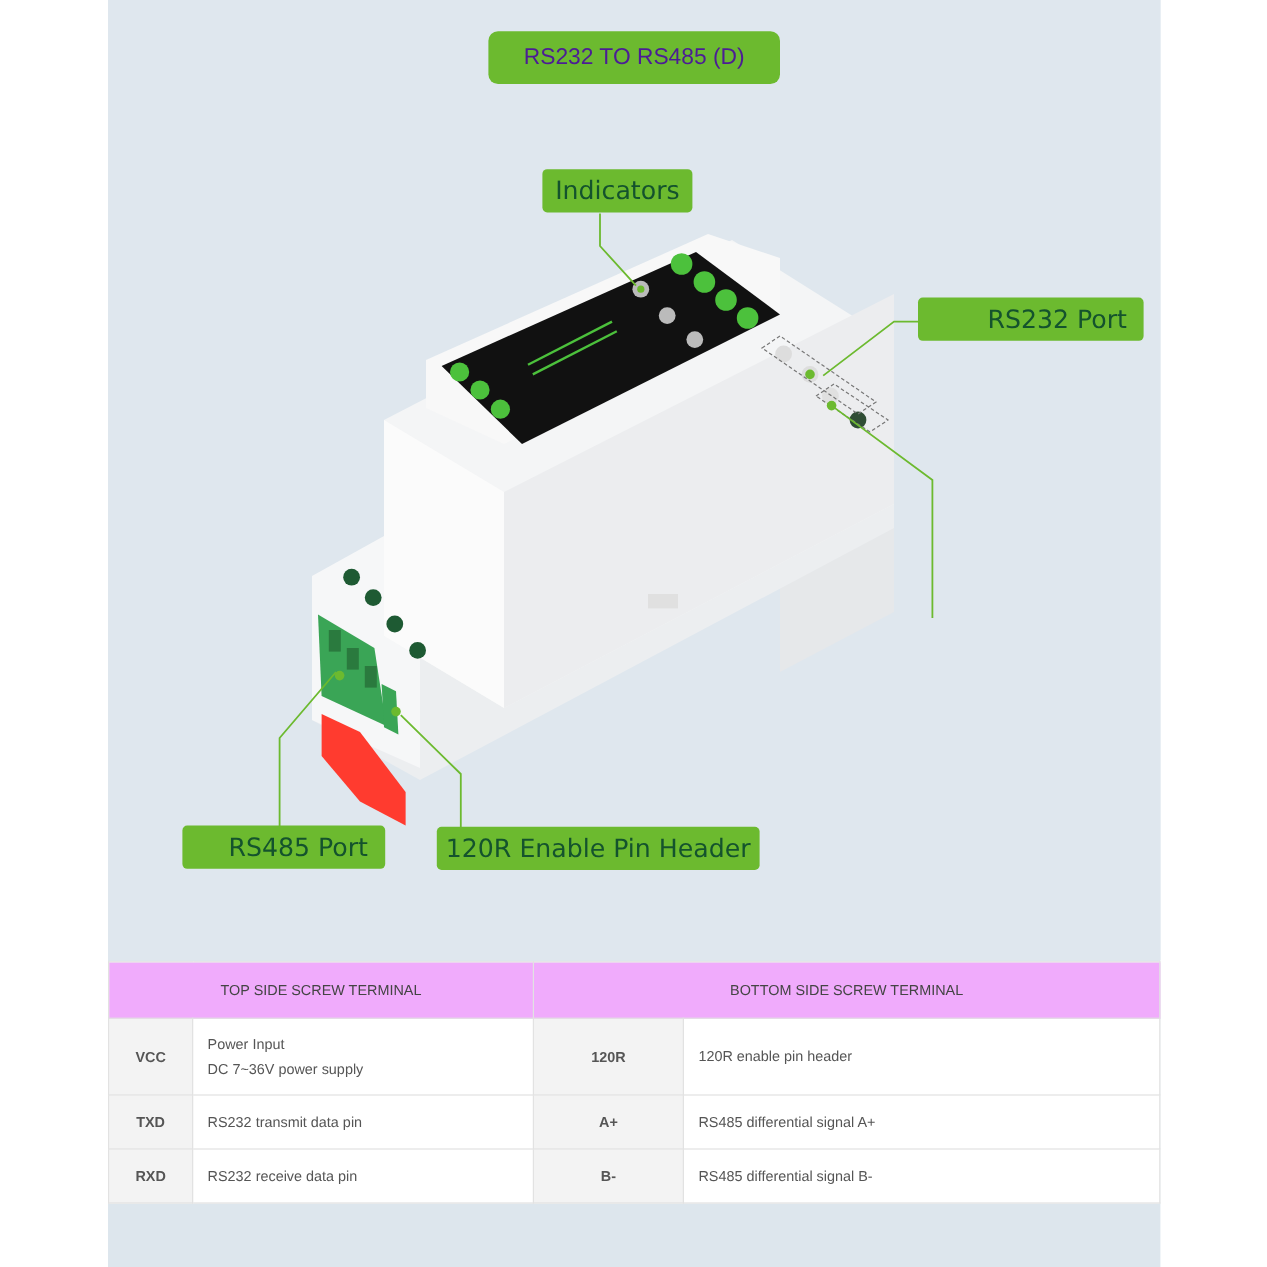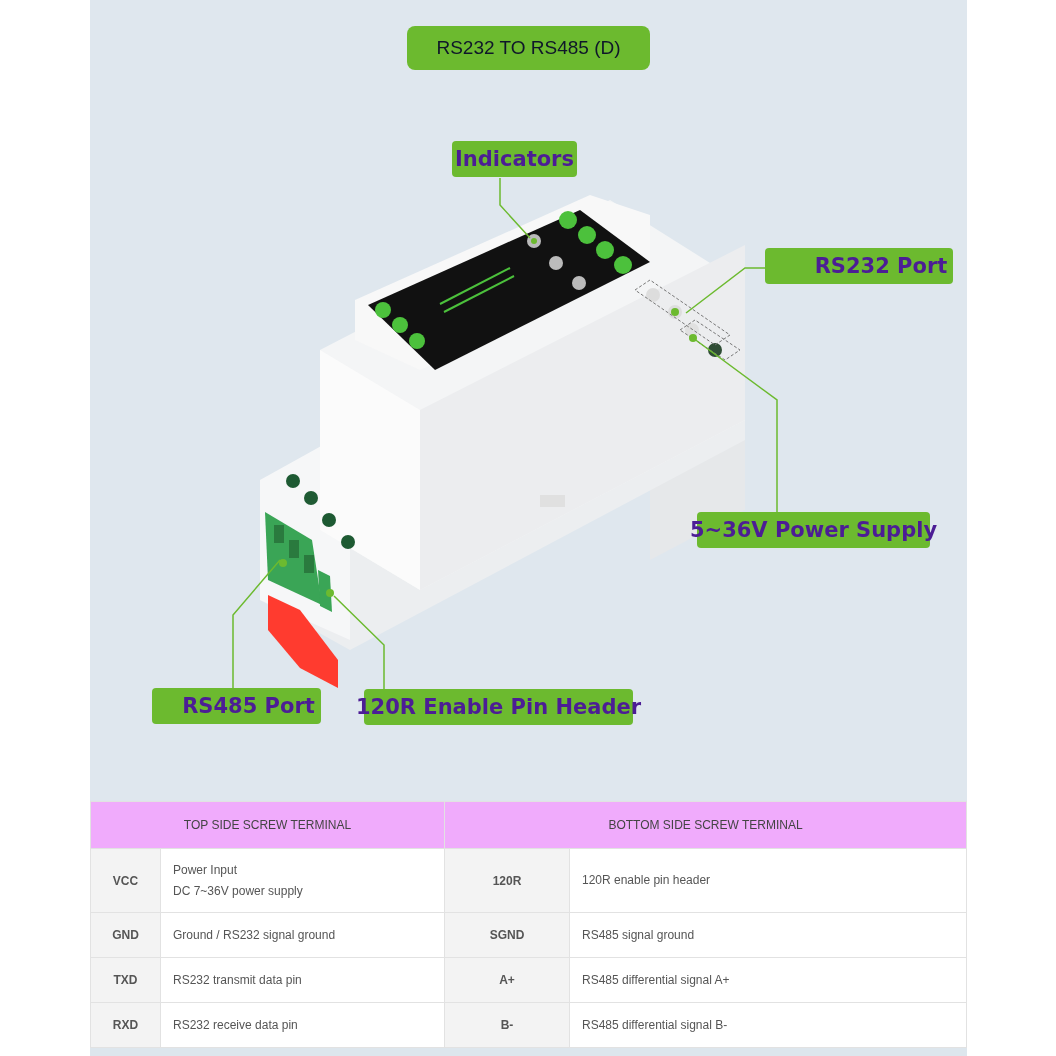--- a/index.html
+++ b/index.html
@@ -1,20 +1,20 @@
 <!DOCTYPE html>
 <html><head>
 <meta charset="utf-8">
 <style>
   html, body { margin:0; padding:0; background:#ffffff; }
   body { width:1056px; height:1056px; position:relative; overflow:hidden; font-family:"Liberation Sans", sans-serif; }
   .panel { position:absolute; left:90px; top:0; width:877px; height:1056px; background:#dde6ed; }
   .hero { position:absolute; left:0; top:0; width:877px; height:800px; background:#dfe7ee; }
-  .title-pill { position:absolute; left:317px; top:26px; width:243px; height:44px; background:#6cba2f; border-radius:8px; color:#0f172a; font-size:19px; display:flex; align-items:center; justify-content:center; }
-  .callout { position:absolute; background:#6cba2f; color:#4c1d95; border-radius:4px; font-family:"DejaVu Sans", sans-serif; display:flex; align-items:center; justify-content:center; white-space:nowrap;font-weight:bold; }
+  .title-pill { position:absolute; left:317px; top:26px; width:243px; height:44px; background:#6cba2f; border-radius:8px; color:#4c1d95; font-size:19px; display:flex; align-items:center; justify-content:center; }
+  .callout { position:absolute; background:#6cba2f; color:#14532d; border-radius:4px; font-family:"DejaVu Sans", sans-serif; display:flex; align-items:center; justify-content:center; white-space:nowrap; }
   svg.lines { position:absolute; left:0; top:0; }
   table.spec { position:absolute; left:0; top:801px; width:877px; border-collapse:collapse; background:#fff; }
   table.spec td, table.spec th { border:1px solid #e2e2e2; font-size:12px; color:#555; }
   table.spec th { background:#f0abfc; height:44px; font-weight:normal; color:#444; font-size:12px; text-align:center; }
   td.pin { background:#f3f3f3; font-weight:bold; color:#444; text-align:center;margin-left:31px; }
   td.desc { padding-left:12px; text-align:left; line-height:21px; }
 </style>
 </head>
 <body>
 
@@ -83,47 +83,40 @@
       <polyline points="603,338 687,400 687,515" fill="none" stroke="#6cba2f" stroke-width="1.5"></polyline>
       <circle cx="603" cy="338" r="4" fill="#6cba2f"></circle>
       <polyline points="143,690 143,615 190,560" fill="none" stroke="#6cba2f" stroke-width="1.5"></polyline>
       <circle cx="193" cy="563" r="4" fill="#6cba2f"></circle>
       <polyline points="294,690 294,645 244,596" fill="none" stroke="#6cba2f" stroke-width="1.5"></polyline>
       <circle cx="240" cy="593" r="4" fill="#6cba2f"></circle>
     </svg>
 
     <div class="callout" style="left:362px;top:141px;width:125px;height:36px;font-size:21px;">Indicators</div>
     <div class="callout" style="left:675px;top:248px;width:144px;height:36px;font-size:21px;padding-left:44px;">RS232 Port</div>
-    <div class="callout" style="left:607px;top:512px;width:233px;height:36px;font-size:21px;">5~36V Power Supply</div>
     <div class="callout" style="left:62px;top:688px;width:145px;height:36px;font-size:21px;padding-left:24px;">RS485 Port</div>
     <div class="callout" style="left:274px;top:689px;width:269px;height:36px;font-size:21px;">120R Enable Pin Header</div>
   </div>
 
   <table class="spec">
     <tbody>
         <tr>
       <th colspan="2" style="width:351px;">TOP SIDE SCREW TERMINAL</th>
       <th colspan="2">BOTTOM SIDE SCREW TERMINAL</th>
     </tr>
     <tr style="height:64px;">
       <td class="pin" style="width:67px;">VCC</td>
       <td class="desc" style="width:270px;">
         <div>Power Input</div>
         <div>DC 7~36V power supply</div>
       </td>
       <td class="pin" style="width:122px;">120R</td>
       <td class="desc">120R enable pin header</td>
     </tr>
     <tr style="height:45px;">
-      <td class="pin">GND</td>
-      <td class="desc">Ground / RS232 signal ground</td>
-      <td class="pin">SGND</td>
-      <td class="desc">RS485 signal ground</td>
-    </tr>
-    <tr style="height:45px;">
       <td class="pin">TXD</td>
       <td class="desc">RS232 transmit data pin</td>
       <td class="pin">A+</td>
       <td class="desc">RS485 differential signal A+</td>
     </tr>
     <tr style="height:45px;">
       <td class="pin">RXD</td>
       <td class="desc">RS232 receive data pin</td>
       <td class="pin">B-</td>
       <td class="desc">RS485 differential signal B-</td>

